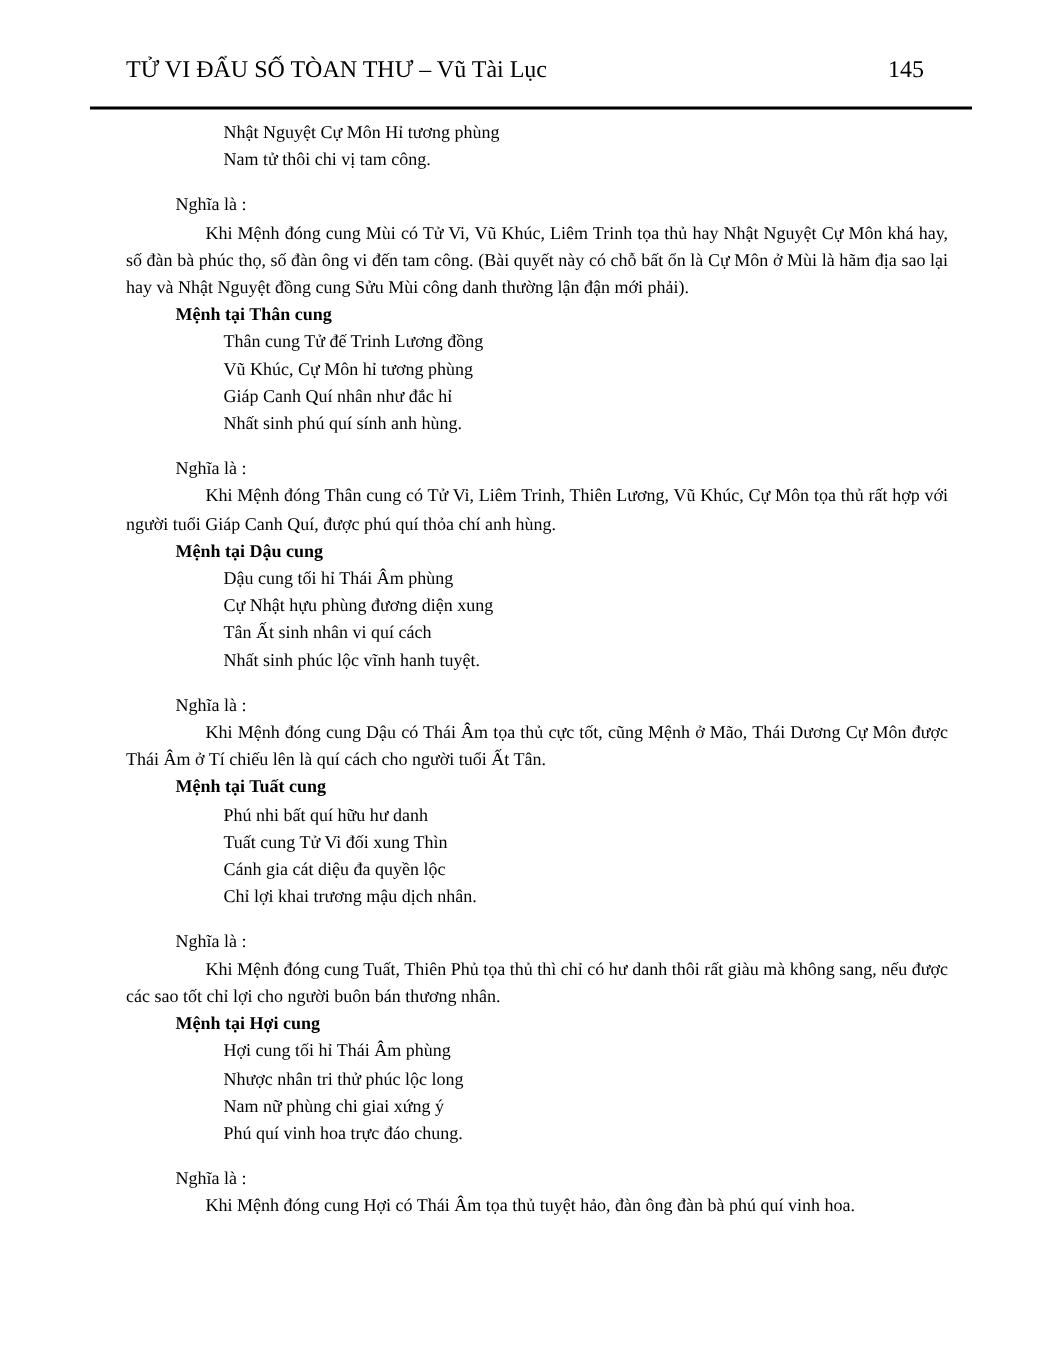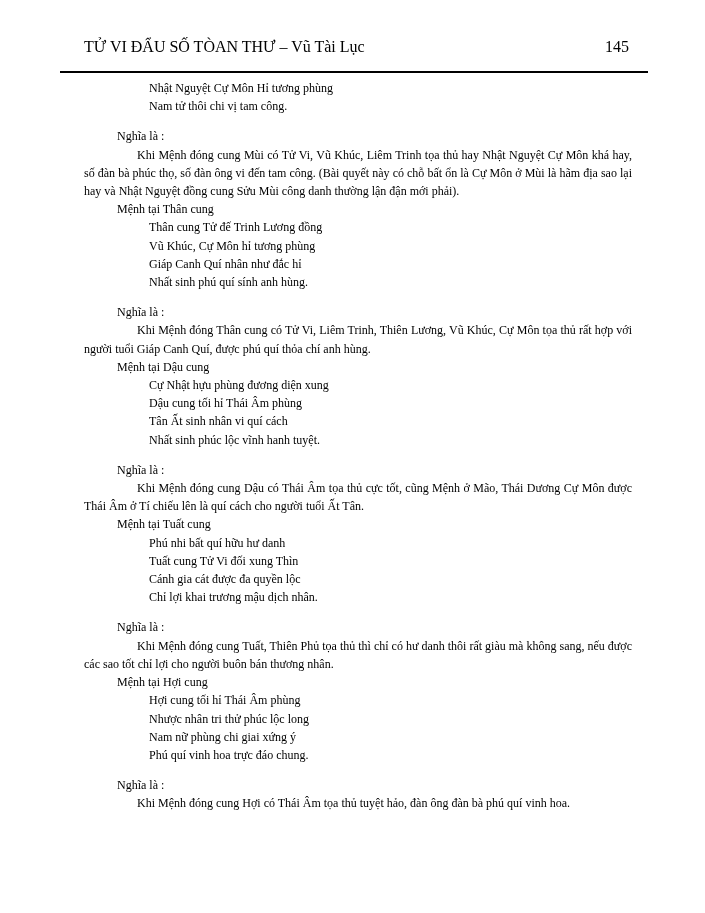--- a/index.html
+++ b/index.html
@@ -7,21 +7,21 @@
     position:relative;
     width:705px; height:913px;
     margin:0 auto;
     background:#ffffff;
     color:#000000;
     font-family:"Liberation Serif","DejaVu Serif",serif;
     overflow:hidden;
   }
   .header {
     position:absolute;
-    top:38px; left:84px; right:76px;
+    top:38px; left:84px; right:89px;
     display:flex;
     justify-content:space-between;
     align-items:baseline;
     font-size:16px;
     white-space:nowrap;
   }
   .rule {
     position:absolute;
     top:71px; left:60px;
     width:588px; height:2px;
@@ -29,21 +29,21 @@
   }
   .content {
     position:absolute;
     top:79px; left:64px;
     width:568px;
     font-size:12px;
     line-height:18.2px;
   }
   .verse-line { padding-left:85px; }
   .label      { padding-left:53px;margin-top:12px; }
-  .heading    { padding-left:53px; font-weight:normal; }
+  .heading    { padding-left:53px; font-weight:bold; }
   .para       { text-align:justify; text-indent:53px;margin-left:20px; }
 </style>
 </head>
 <body>
 
 <div class="page">
   <div class="header">
     <span>TỬ VI ĐẨU SỐ TÒAN THƯ – Vũ Tài Lục</span>
     <span>145</span>
   </div>
@@ -59,32 +59,32 @@
       <div class="verse">
         <div class="verse-line">Thân cung Tử đế Trinh Lương đồng</div>
         <div class="verse-line">Vũ Khúc, Cự Môn hỉ tương phùng</div>
         <div class="verse-line">Giáp Canh Quí nhân như đắc hỉ</div>
         <div class="verse-line">Nhất sinh phú quí sính anh hùng.</div>
       </div>
       <div class="label">Nghĩa là :</div>
       <div class="para">Khi Mệnh đóng Thân cung có Tử Vi, Liêm Trinh, Thiên Lương, Vũ Khúc, Cự Môn tọa thủ rất hợp với người tuổi Giáp Canh Quí, được phú quí thỏa chí anh hùng.</div>
       <div class="heading">Mệnh tại Dậu cung</div>
       <div class="verse">
+        <div class="verse-line">Dậu cung tối hỉ Thái Âm phùng</div>
         <div class="verse-line">Cự Nhật hựu phùng đương diện xung</div>
-        <div class="verse-line">Dậu cung tối hỉ Thái Âm phùng</div>
         <div class="verse-line">Tân Ất sinh nhân vi quí cách</div>
         <div class="verse-line">Nhất sinh phúc lộc vĩnh hanh tuyệt.</div>
       </div>
       <div class="label">Nghĩa là :</div>
       <div class="para">Khi Mệnh đóng cung Dậu có Thái Âm tọa thủ cực tốt, cũng Mệnh ở Mão, Thái Dương Cự Môn được Thái Âm ở Tí chiếu lên là quí cách cho người tuổi Ất Tân.</div>
       <div class="heading">Mệnh tại Tuất cung</div>
       <div class="verse">
         <div class="verse-line">Phú nhi bất quí hữu hư danh</div>
         <div class="verse-line">Tuất cung Tử Vi đối xung Thìn</div>
-        <div class="verse-line">Cánh gia cát được đa quyền lộc</div>
+        <div class="verse-line">Cánh gia cát diệu đa quyền lộc</div>
         <div class="verse-line">Chỉ lợi khai trương mậu dịch nhân.</div>
       </div>
       <div class="label">Nghĩa là :</div>
       <div class="para">Khi Mệnh đóng cung Tuất, Thiên Phủ tọa thủ thì chỉ có hư danh thôi rất giàu mà không sang, nếu được các sao tốt chỉ lợi cho người buôn bán thương nhân.</div>
       <div class="heading">Mệnh tại Hợi cung</div>
       <div class="verse">
         <div class="verse-line">Hợi cung tối hỉ Thái Âm phùng</div>
         <div class="verse-line">Nhược nhân tri thử phúc lộc long</div>
         <div class="verse-line">Nam nữ phùng chi giai xứng ý</div>
         <div class="verse-line">Phú quí vinh hoa trực đáo chung.</div>

